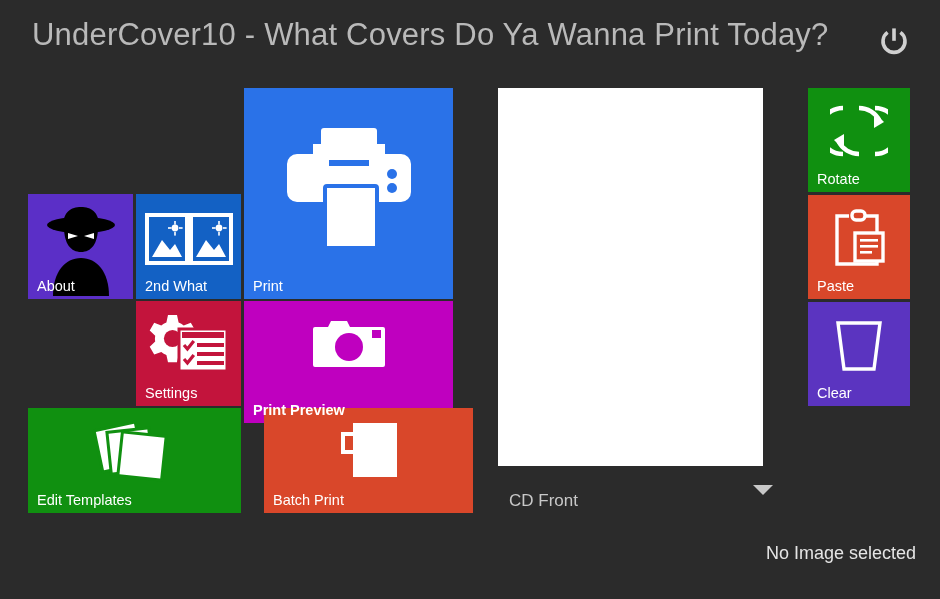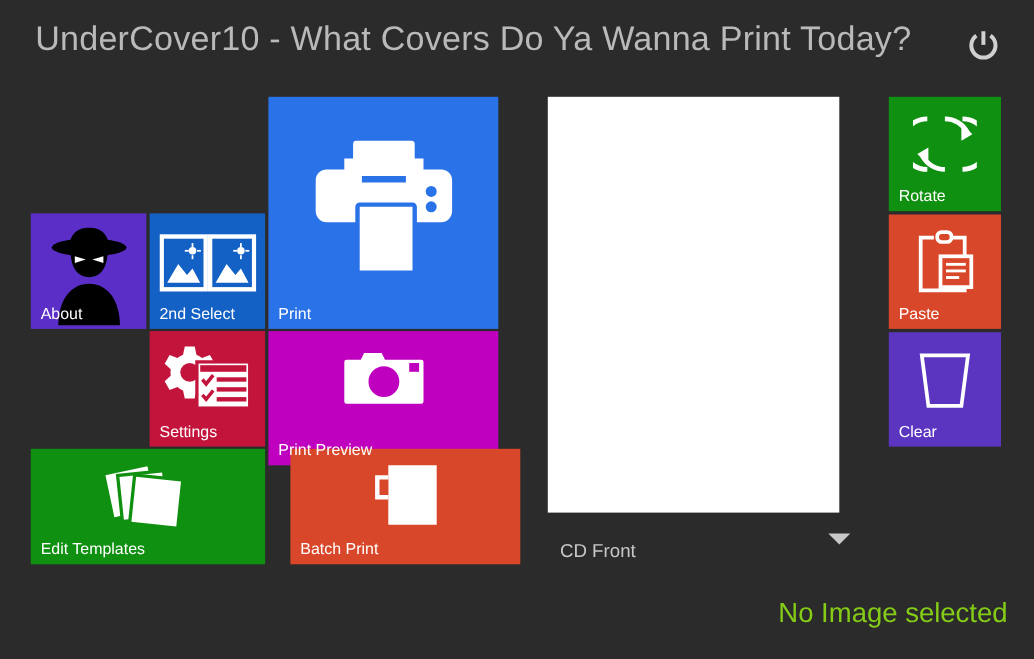--- a/index.html
+++ b/index.html
@@ -73,21 +73,21 @@
     z-index: 2;
   }
   .tile .tile-icon svg { display: block; }
 
   
   #tile-select-image { left: 28px;  top: 88px;  width: 213px; height: 104px; }
   #tile-about        { left: 28px;  top: 194px; width: 105px; height: 105px; }
   #tile-2nd-image    { left: 136px; top: 194px; width: 105px; height: 105px; }
   #tile-print        { left: 244px; top: 88px;  width: 209px; height: 211px; }
   #tile-settings     { left: 136px; top: 301px; width: 105px; height: 105px; }
-  #tile-print-preview{ left: 244px; top: 301px; width: 209px; height: 122px; }
+  #tile-print-preview{ left: 244px; top: 301px; width: 209px; height: 122px; font-weight: bold; }
   #tile-edit-templates{left: 28px;  top: 408px; width: 213px; height: 105px; }
   #tile-batch-print  { left: 244px; top: 408px; width: 209px; height: 105px; margin-left: 20px; }
   #tile-rotate       { left: 808px; top: 88px;  width: 102px; height: 104px; }
   #tile-paste        { left: 808px; top: 195px; width: 102px; height: 104px; }
   #tile-clear        { left: 808px; top: 302px; width: 102px; height: 104px; }
 
   #tile-select-image .tile-icon { top: 10px; height: 66px; }
   #tile-about .tile-icon        { top: 6px;  height: 96px; }
   #tile-2nd-image .tile-icon    { top: 14px; height: 62px; }
   #tile-print .tile-icon        { top: 30px; height: 140px; }
@@ -128,22 +128,22 @@
     border-left: 10px solid transparent;
     border-right: 10px solid transparent;
     border-top: 10px solid #c8c8c8;
   }
 
   
   #status-text {
     position: absolute;
     right: 24px;
     top: 543px;
-    font-size: 25px;
-    color: #84cc16;
+    font-size: 18px;
+    color: #e5e5e5;
     white-space: nowrap;
   }
 </style>
 </head>
 <body>
 
 <div id="app">
 
   <div id="titlebar">
     <div id="app-title">UnderCover10 - What Covers Do Ya Wanna Print Today?</div>
@@ -186,21 +186,21 @@
           <rect x="46" y="3" width="40" height="48" fill="none" stroke="#ffffff" stroke-width="4"></rect>
           <path d="M51 45 L61 28 L69 38 L74 32 L81 45 Z" fill="#ffffff"></path>
           <circle cx="74" cy="16" r="3.4" fill="#ffffff"></circle>
           <rect x="73.2" y="9" width="1.6" height="3.6" fill="#ffffff"></rect>
           <rect x="73.2" y="20" width="1.6" height="3.6" fill="#ffffff"></rect>
           <rect x="67" y="15.2" width="3.6" height="1.6" fill="#ffffff"></rect>
           <rect x="78" y="15.2" width="3.6" height="1.6" fill="#ffffff"></rect>
         </g>
       </svg>
     </div>
-    <div class="tile-label">2nd Select</div>
+    <div class="tile-label">2nd What</div>
   </div>
 
   <div class="tile" id="tile-print" style="background:#2a72e8">
     <div class="tile-icon">
       <svg width="132" height="128" viewBox="0 0 132 128">
         <rect x="38" y="4" width="56" height="32" rx="3" fill="#ffffff"></rect>
         <path d="M30 20 h16 v22 h40 v-22 h16 v10 h16 a10 10 0 0 1 10 10 v28 a10 10 0 0 1 -10 10 h-104 a10 10 0 0 1 -10 -10 v-28 a10 10 0 0 1 10 -10 h16 z" fill="#ffffff"></path>
         <circle cx="109" cy="50" r="5" fill="#2a72e8"></circle>
         <circle cx="109" cy="64" r="5" fill="#2a72e8"></circle>
         <rect x="42" y="62" width="52" height="62" rx="2" fill="#ffffff" stroke="#2a72e8" stroke-width="4"></rect>

